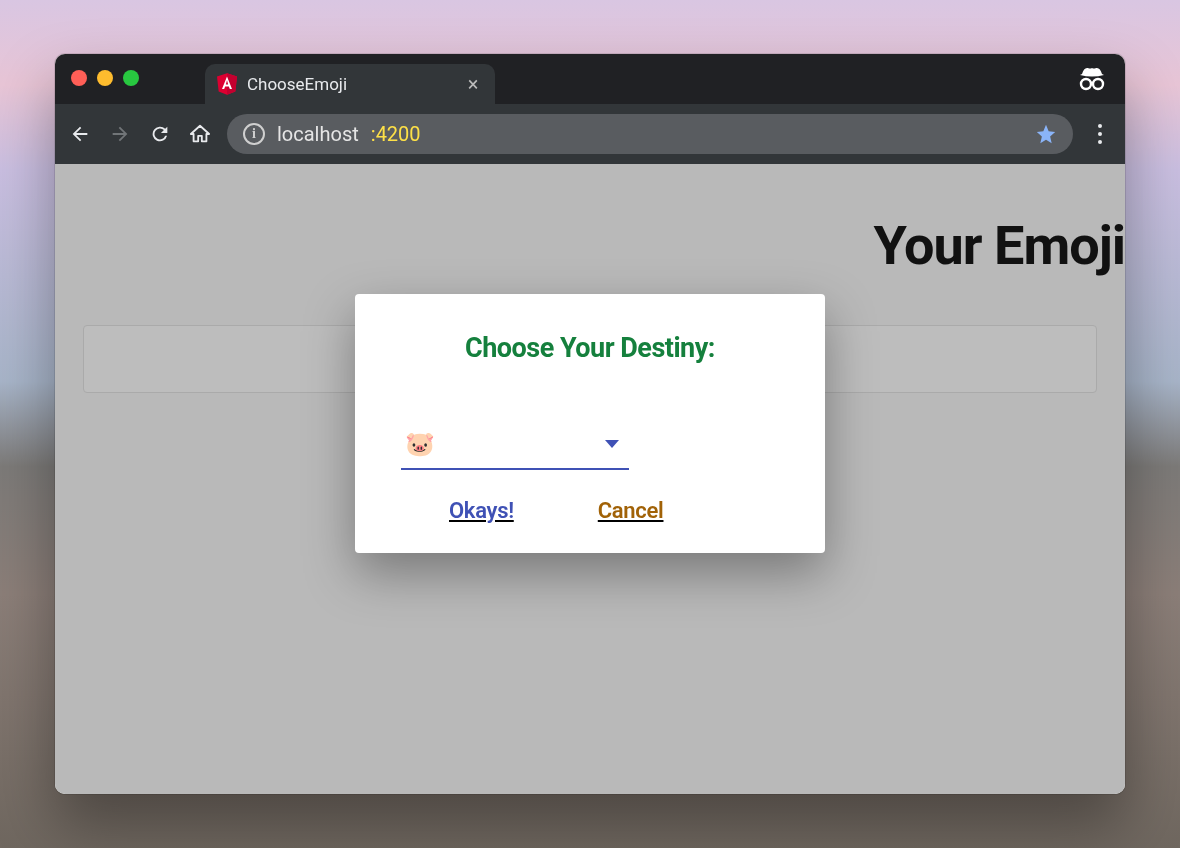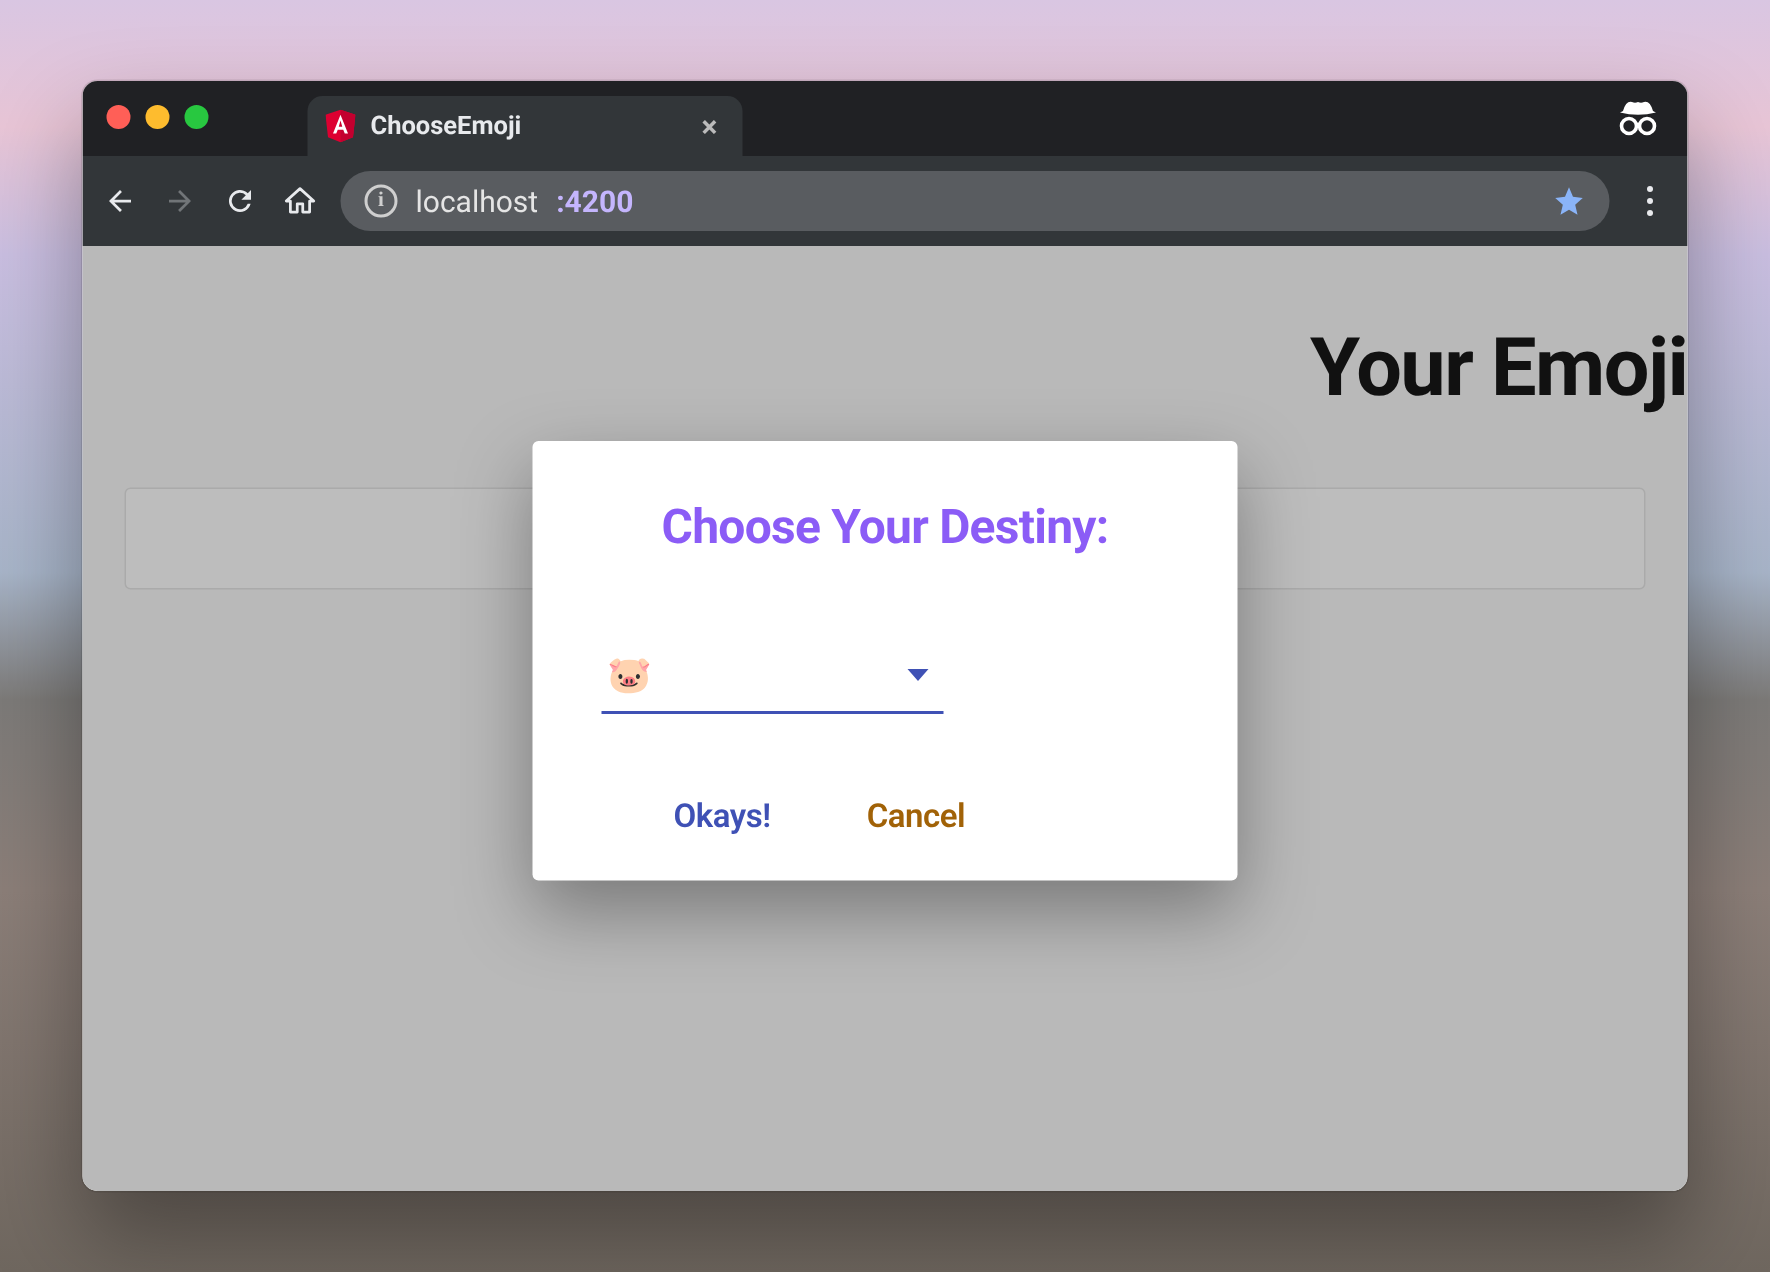--- a/index.html
+++ b/index.html
@@ -34,21 +34,20 @@
     .tab {
       margin-left:150px;
       height:40px; width:290px;
       background:#323639;
       border-radius:10px 10px 0 0;
       display:flex; align-items:center;
       padding:0 12px;
       color:#e8eaed;
       gap:10px;
       position:relative;
-      font-weight:bold;
     }
     .tab .favicon {
       width:20px; height:22px; flex:none;
     }
     .tab .title { font-size:17px; flex:1; white-space:nowrap; overflow:hidden; }
     .tab .close { color:#bbb; font-size:20px; width:20px; text-align:center; cursor:pointer; }
     .incognito {
       position:absolute; right:18px; top:10px;
       color:#fff;
     }
@@ -77,21 +76,21 @@
     .omni-info {
       width:22px; height:22px;
       border:2px solid #cfcfcf;
       border-radius:50%;
       display:flex; align-items:center; justify-content:center;
       font-size:14px; color:#cfcfcf;
       font-family:Georgia,serif;
       font-weight:bold;
     }
     .omni-host { color:#e5e5e5; }
-    .omni-port { color:#c4b5fd;font-weight:bold; }
+    .omni-port { color:#fde047; }
     .star { margin-left:auto; color:#8ab4f8; }
     .menu-dots {
       width:26px; display:flex; flex-direction:column; align-items:center; gap:4px;
       cursor:pointer;
     }
     .menu-dots span { width:4px; height:4px; background:#e8eaed; border-radius:50%; }
 
     .viewport {
       flex:1;
       background:#b9b9b9;
@@ -120,46 +119,47 @@
     .dialog {
       margin-top:130px;
       width:470px;
       background:#fff;
       border-radius:4px;
       box-shadow:0 20px 50px rgba(0,0,0,.35);
       padding:38px 46px 30px;
     }
     .dialog-title {
       text-align:center;
-      font-size:32px;
+      font-size:27px;
       font-weight:700;
-      color:#8b5cf6;
+      color:#15803d;
       letter-spacing:-.5px;
     }
     .select {
       margin-top:60px;
       width:228px;
       border-bottom:2px solid #3f51b5;
       padding:6px 4px 10px;
       display:flex; align-items:center;
       cursor:pointer;
     }
     .select-value { font-size:24px; flex:1; }
     .select-caret {
       width:0; height:0;
       border-left:7px solid transparent;
       border-right:7px solid transparent;
       border-top:8px solid #3f51b5;
       margin-right:6px;
     }
     .dialog-actions {
-      margin-top:56px;
+      margin-top:28px;
       display:flex;
-      gap:64px;
+      gap:84px;
       padding-left:48px;
+      text-decoration:underline;
     }
     .dlg-btn {
       font-size:22px;
       font-weight:600;
       background:none; border:none;
       cursor:pointer;
       letter-spacing:-.3px;
     }
     .btn-ok { color:#3f51b5; }
     .btn-cancel { color:#a16207; }

